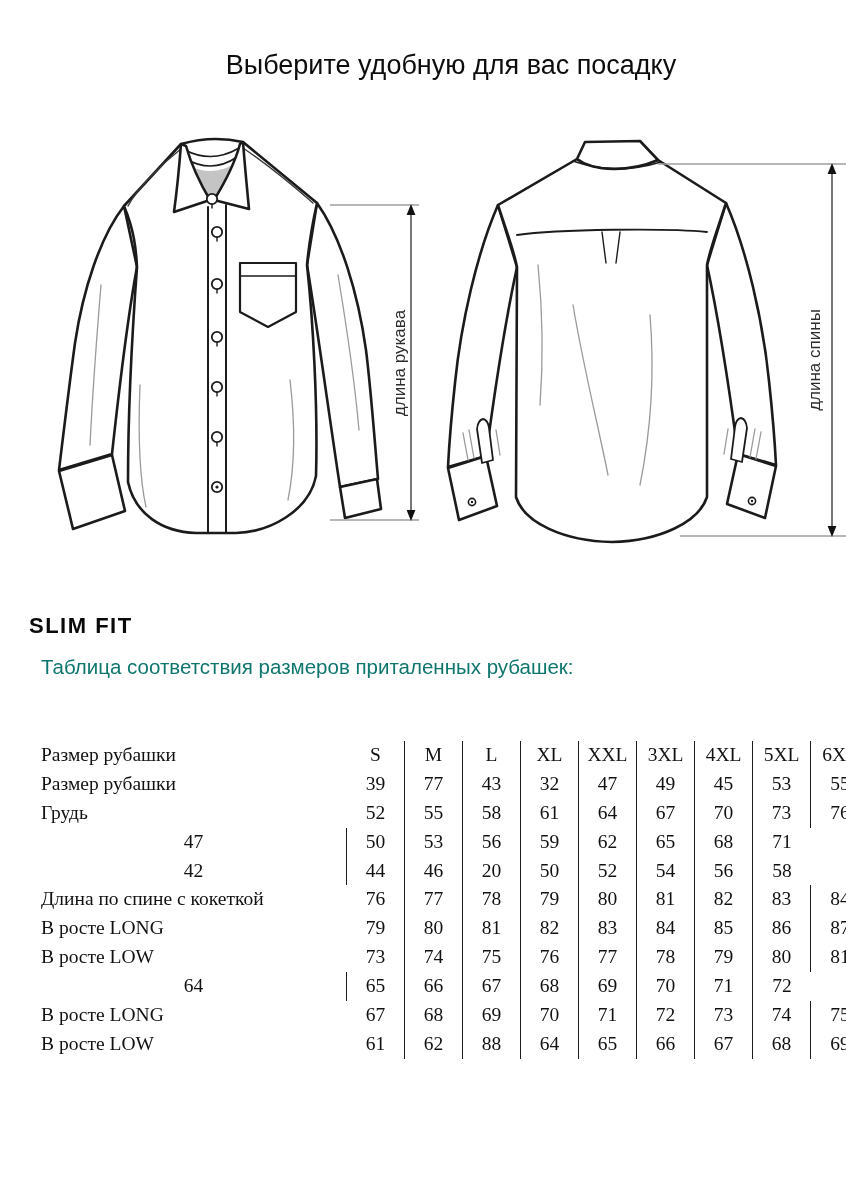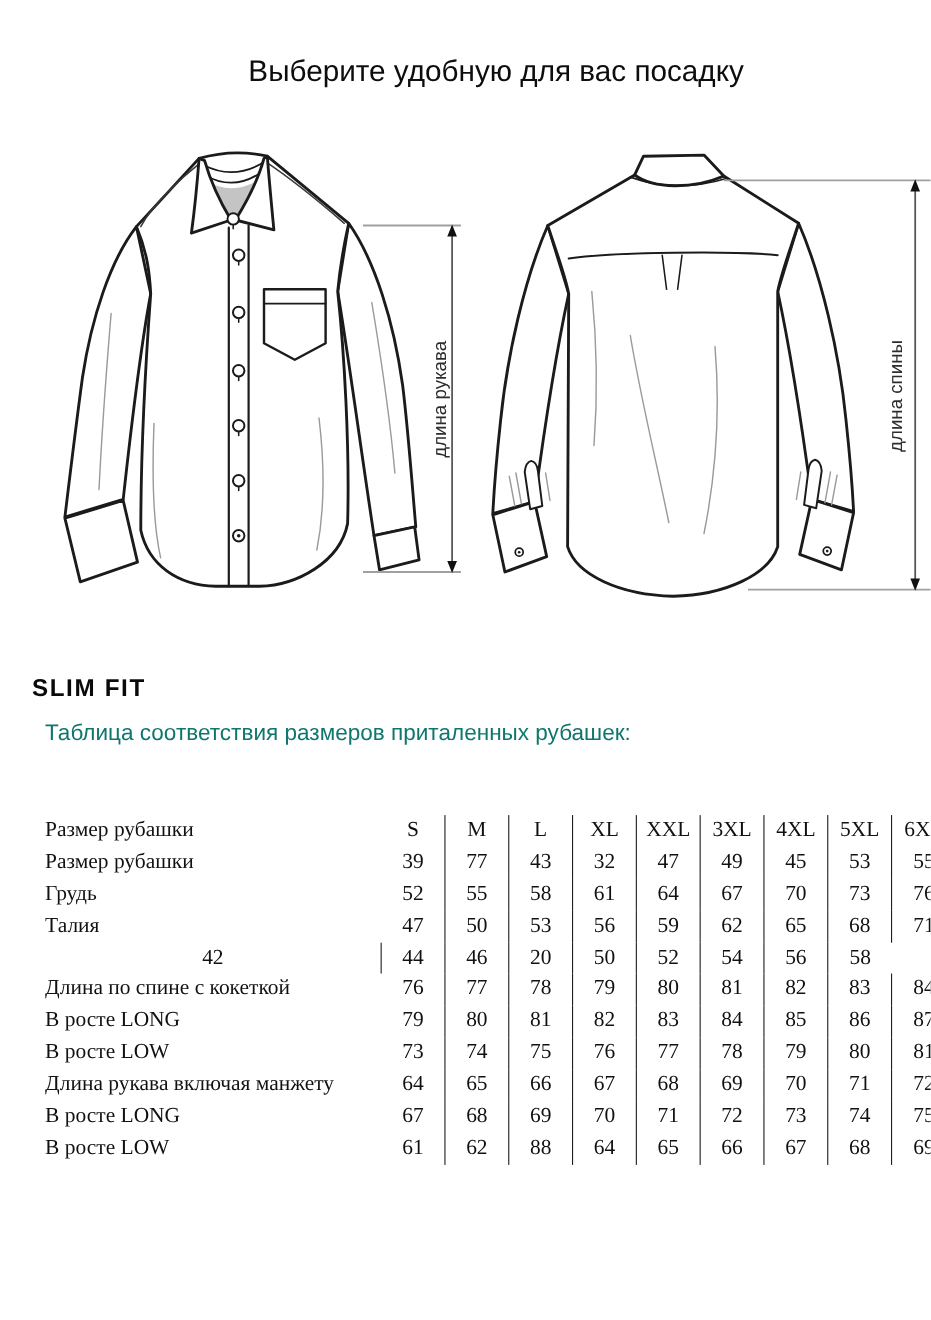--- a/index.html
+++ b/index.html
@@ -194,21 +194,20 @@
         <div class="tcell sep">55</div>
         <div class="tcell sep">58</div>
         <div class="tcell sep">61</div>
         <div class="tcell sep">64</div>
         <div class="tcell sep">67</div>
         <div class="tcell sep">70</div>
         <div class="tcell sep">73</div>
         <div class="tcell">76</div>
       </div>
       <div class="trow">
-        <div class="tlabel">Талия</div>
         <div class="tcell sep">47</div>
         <div class="tcell sep">50</div>
         <div class="tcell sep">53</div>
         <div class="tcell sep">56</div>
         <div class="tcell sep">59</div>
         <div class="tcell sep">62</div>
         <div class="tcell sep">65</div>
         <div class="tcell sep">68</div>
         <div class="tcell">71</div>
       </div>
@@ -253,21 +252,20 @@
         <div class="tcell sep">74</div>
         <div class="tcell sep">75</div>
         <div class="tcell sep">76</div>
         <div class="tcell sep">77</div>
         <div class="tcell sep">78</div>
         <div class="tcell sep">79</div>
         <div class="tcell sep">80</div>
         <div class="tcell">81</div>
       </div>
       <div class="trow">
-        <div class="tlabel">Длина рукава включая манжету</div>
         <div class="tcell sep">64</div>
         <div class="tcell sep">65</div>
         <div class="tcell sep">66</div>
         <div class="tcell sep">67</div>
         <div class="tcell sep">68</div>
         <div class="tcell sep">69</div>
         <div class="tcell sep">70</div>
         <div class="tcell sep">71</div>
         <div class="tcell">72</div>
       </div>

